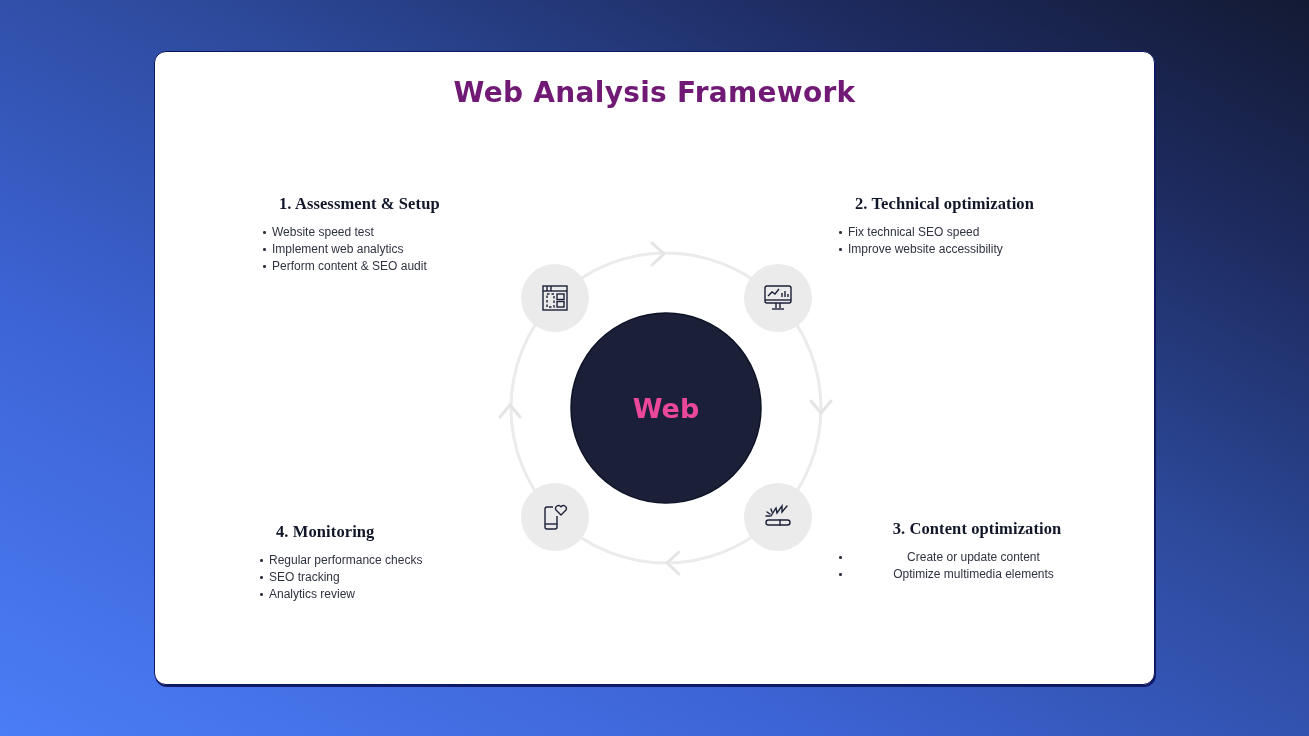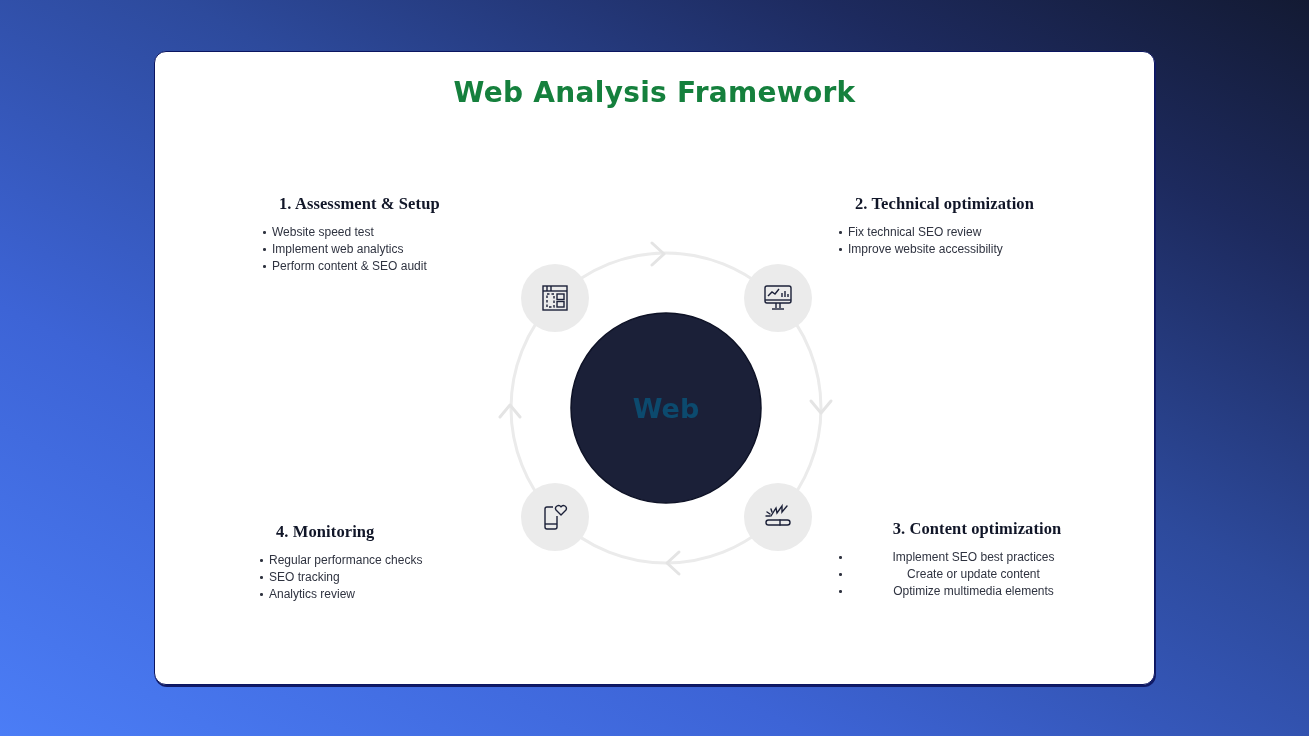--- a/index.html
+++ b/index.html
@@ -10,42 +10,42 @@
     }
     .card {
       position: absolute; left: 154px; top: 51px; width: 999px; height: 632px;
       background: #ffffff; border-radius: 12px;
       border: 1px solid #0b1560;
       box-shadow: 1px 2px 0 #101a66;
     }
     .title {
       position: absolute; left: 0; right: 0; top: 24px; text-align: center;
       font-family: "DejaVu Sans", sans-serif; font-weight: bold; font-size: 28px;
-      color: #15803d; letter-spacing: 0.3px;
+      color: #701a75; letter-spacing: 0.3px;
     }
     .section { position: absolute; width: 260px; }
     .section h2 {
       margin: 0 0 10px 16px; font-family: Liberation Serif, serif; font-weight: bold;
       font-size: 16.5px; color: #111628; letter-spacing: 0.1px;
     }
     .section ul { list-style: none; margin: 0; padding: 0; }
     .section li {
       font-family: "Liberation Sans", sans-serif; font-size: 12px; color: #2f3340;
       line-height: 17px; position: relative; padding-left: 9px;
     }
     .section li::before {
       content: ""; position: absolute; left: 0; top: 7px; width: 2.5px; height: 2.5px;
       border-radius: 50%; background: #2f3340;
     }
     .diagram { position: absolute; left: 0; top: 0; }
     .center-label {
       position: absolute; left: 416px; top: 262px; width: 190px; height: 190px;
       display: flex; flex-direction: column; align-items: center; justify-content: center;
       font-family: "DejaVu Sans", sans-serif; font-weight: bold; font-size: 27px;
-      color: #0c4a6e; line-height: 36px; text-align: center;
+      color: #ec4899; line-height: 36px; text-align: center;
     }
     .icon-btn {
       position: absolute; width: 68px; height: 68px; border-radius: 50%;
       background: #ebebeb; display: flex; align-items: center; justify-content: center;
     }
   </style>
 </head>
 <body>
 
 <div class="card">
@@ -119,29 +119,28 @@
     <ul>
       <li>Website speed test</li>
       <li>Implement web analytics</li>
       <li>Perform content &amp; SEO audit</li>
     </ul>
   </div>
 
   <div class="section" style="left:684px; top:142px;">
     <h2>2. Technical optimization</h2>
     <ul>
-      <li>Fix technical SEO review</li>
+      <li>Fix technical SEO speed</li>
       <li>Improve website accessibility</li>
     </ul>
   </div>
 
   <div class="section" style="left:684px; top:467px;text-align:center;">
     <h2>3. Content optimization</h2>
     <ul>
-      <li>Implement SEO best practices</li>
       <li>Create or update content</li>
       <li>Optimize multimedia elements</li>
     </ul>
   </div>
 
   <div class="section" style="left:105px; top:470px;">
     <h2>4. Monitoring</h2>
     <ul>
       <li>Regular performance checks</li>
       <li>SEO tracking</li>

